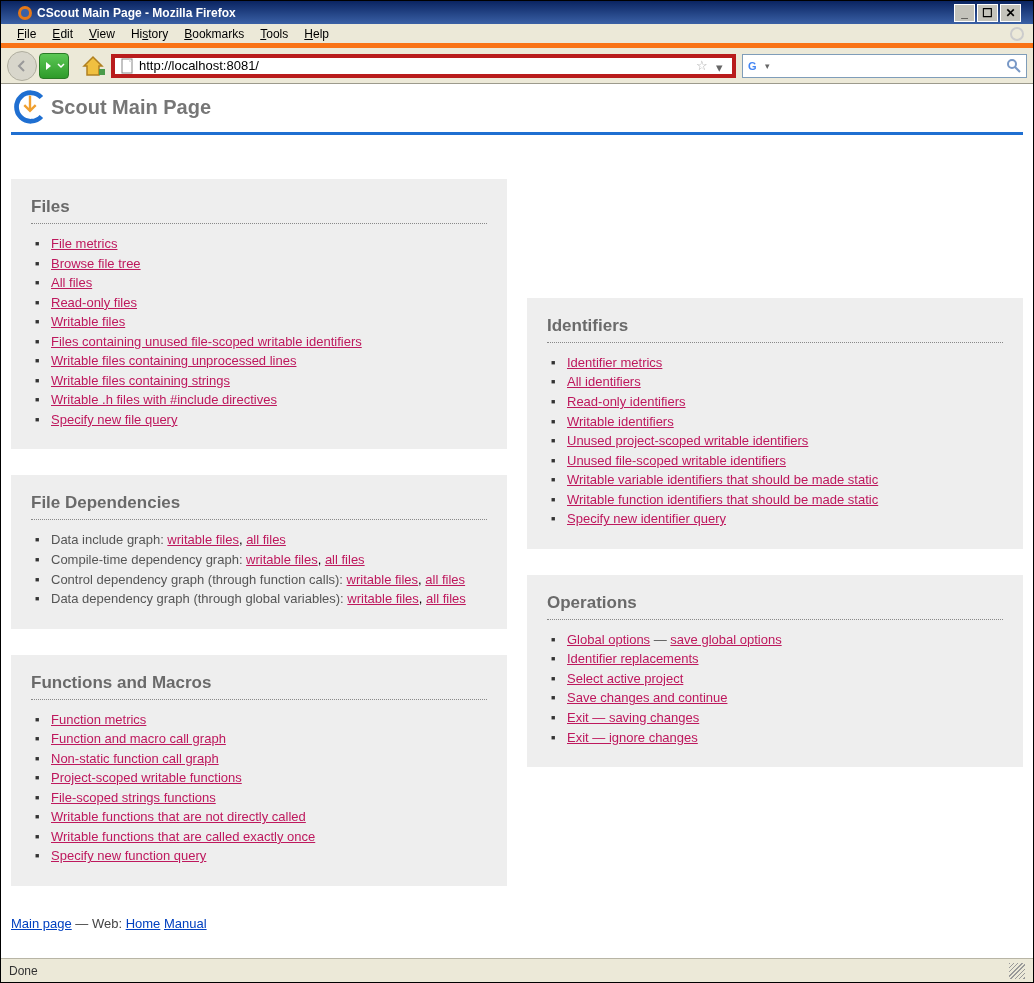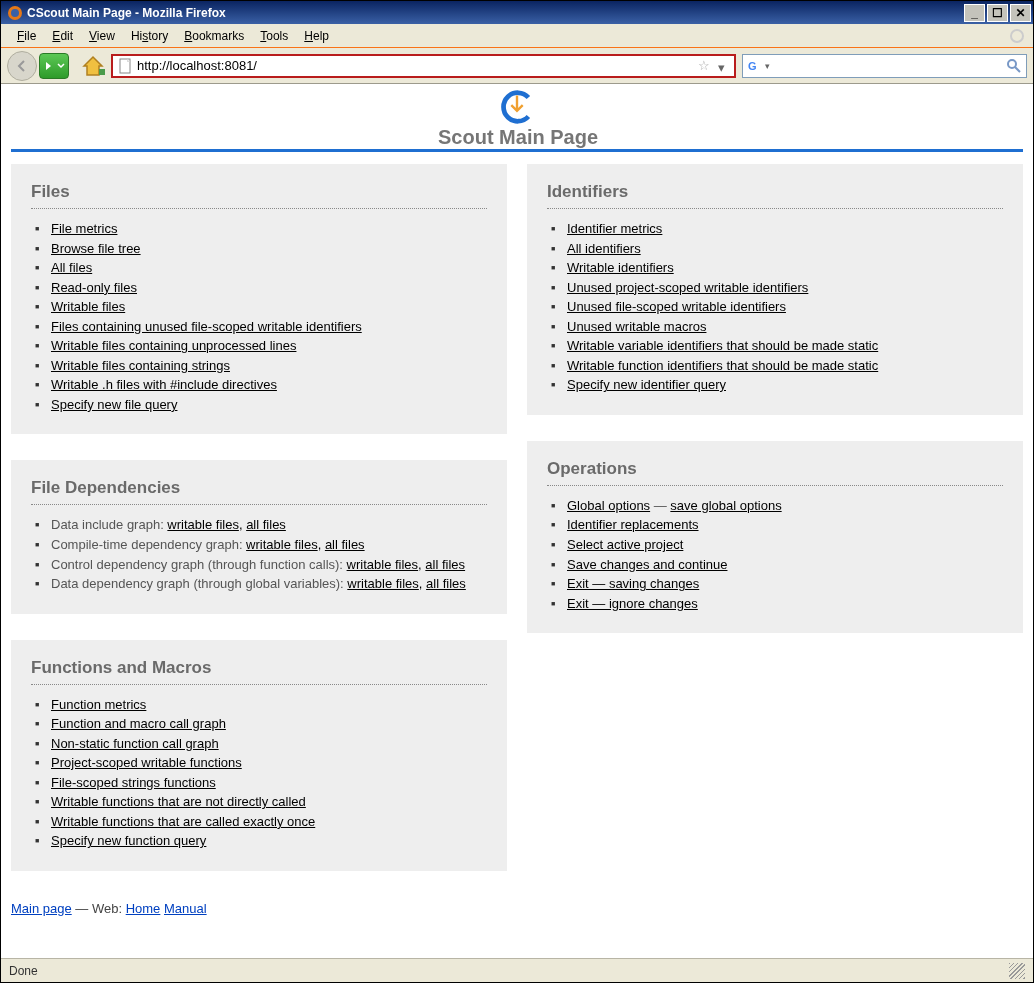--- a/index.html
+++ b/index.html
@@ -12,42 +12,42 @@
   display: flex;
   flex-direction: column;
   border: 1px solid #000;
 }
 .titlebar {
   background: linear-gradient(to bottom, #0a2461, #3a60a5);
   color: #fff;
   display: flex;
   align-items: center;
   height: 23px;
-  padding: 0 2px;
+  padding: 0 12px;
 }
 .titlebar-icon {
   width: 16px; height: 16px; margin: 0 4px;
 }
 .titlebar-text { flex: 1; font-size: 12px; font-weight: bold; color: #fff; font-family: Tahoma, sans-serif; }
 .win-btn {
   width: 21px; height: 18px;
   border: 1px solid #fff;
   background: #c4c3bb;
   margin-left: 2px;
   color: #000;
   display: flex; align-items: center; justify-content: center;
   font-family: Arial; font-size: 12px; font-weight: bold;
 }
 .menubar {
   background: #ece9d8;
   display: flex;
   align-items: center;
   padding: 3px 8px;
   height: 24px;
-  border-bottom: 1px solid #f97316;
+  border-bottom: 5px solid #f97316;
 }
 .menu-item {
   padding: 2px 8px;
   font-size: 12px;
   color: #000;
   font-family: Tahoma, sans-serif;
 }
 .menu-item u { text-decoration: underline; }
 .throbber { margin-left: auto; width: 16px; height: 16px; }
 .navbar {
@@ -72,21 +72,21 @@
   border: 1px solid #2a7a26;
   border-radius: 4px;
   display: flex; align-items: center; justify-content: center;
   color: #fff; font-size: 14px;
   margin-left: 2px;
 }
 .nav-home { width: 24px; height: 24px; margin-left: 4px; }
 .urlbar {
   flex: 1;
   height: 24px;
-  border: 2px solid #b91c1c;
+  border: 4px solid #b91c1c;
   background: #fff;
   margin: 0 6px;
   display: flex;
   align-items: center;
   padding: 0 4px;
 }
 .urlbar-icon { width: 16px; height: 16px; margin-right: 4px; }
 .urlbar input {
   flex: 1; border: none; outline: none; font-size: 13px;
   font-family: Tahoma, sans-serif;
@@ -107,37 +107,37 @@
 .content {
   flex: 1;
   background: #fff;
   overflow: auto;
   padding: 4px 10px 6px 10px;
 }
 .page-header {
   display: flex;
   align-items: center;
   border-bottom: 3px solid #1f6fd1;
-  padding-bottom: 0;
-  flex-direction: column;
+  padding-bottom: 6px;
 }
 .page-logo {
   width: 38px; height: 38px;
 }
 .page-title {
   font-family: Verdana, sans-serif;
   font-size: 20px;
   font-weight: bold;
   color: #767676;
   margin-left: 2px;
 }
 .columns {
   display: flex;
   gap: 20px;
-  margin-top: 12px;
+  margin-top: 44px;
+  align-items: center;
 }
 .col { flex: 1; }
 .panel {
   background: #eee;
   padding: 18px 20px 20px 20px;
   margin-bottom: 26px;
 }
 .panel h2 {
   font-family: Verdana, sans-serif;
   font-size: 17px;
@@ -159,21 +159,21 @@
 }
 .panel li::before {
   content: "■";
   position: absolute;
   left: -16px;
   font-size: 7px;
   top: 5px;
   color: #333;
 }
 .panel a {
-  color: #000000;
+  color: #be185d;
   text-decoration: underline;
 }
 .panel .plain {
   color: #555;
 }
 .footer {
   margin-top: 4px;
   font-size: 13px;
   color: #444;
 }
@@ -327,24 +327,24 @@
           </ul>
       </div>
     </div>
 
     <div class="col">
       <div class="panel">
         <h2>Identifiers</h2>
         <ul id="idents-list">
             <li><a href="#">Identifier metrics</a></li>
             <li><a href="#">All identifiers</a></li>
+            <li><a href="#">Read-only identifiers</a></li>
             <li><a href="#">Writable identifiers</a></li>
             <li><a href="#">Unused project-scoped writable identifiers</a></li>
             <li><a href="#">Unused file-scoped writable identifiers</a></li>
-            <li><a href="#">Unused writable macros</a></li>
             <li><a href="#">Writable variable identifiers that should be made static</a></li>
             <li><a href="#">Writable function identifiers that should be made static</a></li>
             <li><a href="#">Specify new identifier query</a></li>
           </ul>
       </div>
 
       <div class="panel">
         <h2>Operations</h2>
         <ul id="ops-list">
             <li><a href="#">Global options</a><span class="plain"> — </span><a href="#">save global options</a></li>

